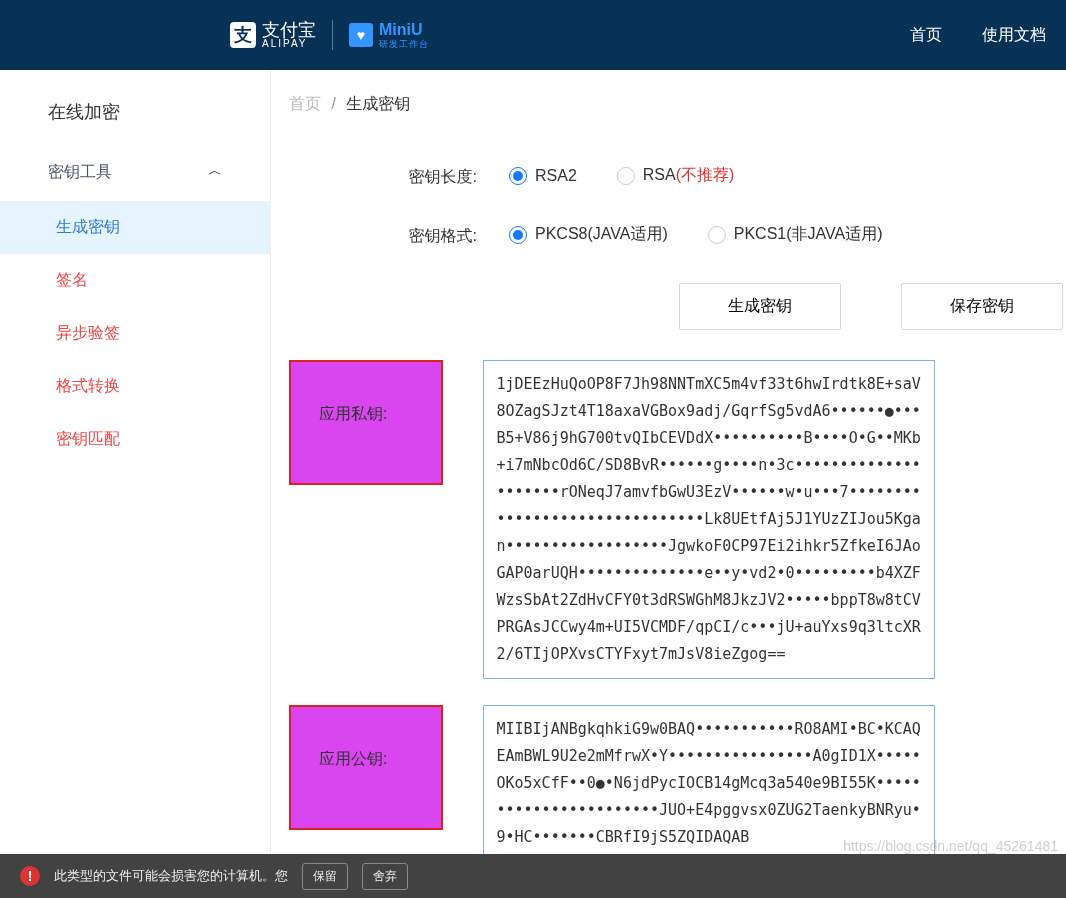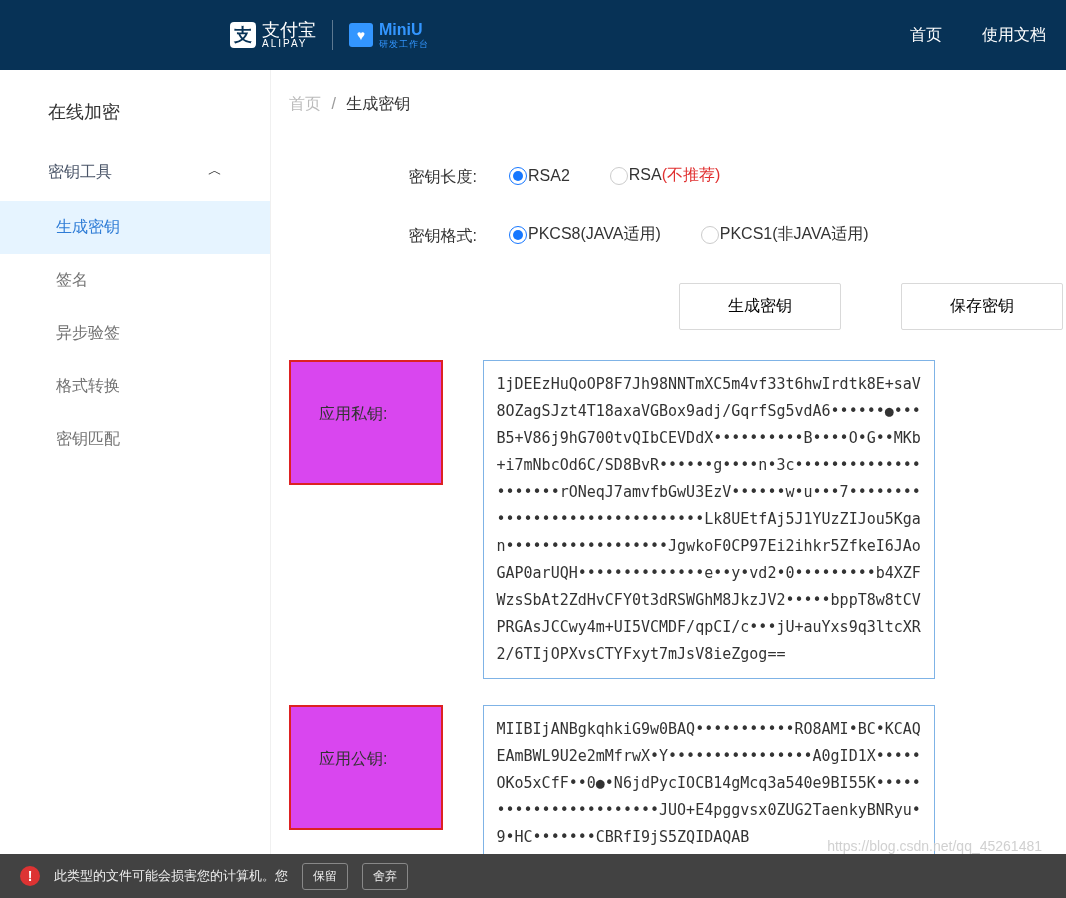--- a/index.html
+++ b/index.html
@@ -20,51 +20,51 @@
     .miniu-sub { color: #3396ff; font-size: 9px; letter-spacing: 1px; margin-top: 2px; }
     .header-nav { display: flex; gap: 40px; }
     .header-nav a { color: #fff; text-decoration: none; font-size: 16px; }
     
     .layout { display: flex; }
     .sidebar { width: 271px; padding: 24px 0; border-right: 1px solid #f0f0f0; }
     .side-title { font-size: 18px; padding: 6px 48px 20px; }
     .side-group { }
     .side-group-header { display: flex; align-items: flex-start; justify-content: space-between; padding: 18px 48px; font-size: 16px; color: #4a5568; cursor: pointer; }
     .chevron { font-size: 14px; color: #333; }
-    .side-sub { padding: 16px 0 16px 56px; font-size: 16px; color: #737373; cursor: pointer; }
+    .side-sub { padding: 16px 0 16px 56px; font-size: 16px; color: #ef4444; cursor: pointer; }
     .side-sub.active { background: #e6f4ff; color: #2e7cd6; }
     
     .main { flex: 1; padding: 24px 0 40px 18px; position: relative; }
     .breadcrumb { font-size: 16px; color: #999; margin-bottom: 50px; }
     .breadcrumb .bc-home { color: #bbb; }
     .breadcrumb .bc-sep { margin: 0 6px; }
     .breadcrumb .bc-current { color: #333; }
     
     .form-row { display: flex; align-items: flex-start; margin-bottom: 36px; }
     .form-label { width: 220px; text-align: right; padding-right: 32px; font-size: 16px; color: #333; padding-top: 2px; }
     .form-content { flex: 1; display: flex; align-items: center; gap: 40px; }
     
-    .radio-opt { display: inline-flex; align-items: center; gap: 1px; cursor: pointer; font-size: 16px; }
+    .radio-opt { display: inline-flex; align-items: center; gap: 8px; cursor: pointer; font-size: 16px; }
     .radio-circle { width: 18px; height: 18px; border: 1px solid #ccc; border-radius: 50%; display: inline-flex; align-items: center; justify-content: center; }
     .radio-opt.checked .radio-circle { border-color: #1677ff; }
     .radio-opt.checked .radio-circle::after { content: ""; width: 10px; height: 10px; background: #1677ff; border-radius: 50%; }
     .not-rec { color: #e03030; margin-top: 32px; }
     
     .btn-row { display: flex; gap: 60px; padding-left: 390px; margin-bottom: 30px; }
     .btn { border: 1px solid #d9d9d9; background: #fff; padding: 12px 48px; font-size: 16px; cursor: pointer; border-radius: 2px; }
     
     .key-block { display: flex; align-items: flex-start; margin-bottom: 26px; position: relative; }
     .key-label-wrap { border: 2px solid #d22; padding: 42px 54px 58px 28px; display: inline-block; margin-right: 40px; background: #d946ef; }
     .key-label { font-size: 16px; color: #333; white-space: nowrap; }
     .key-area { border: 1px solid #7fb3e6; background: #fff; padding: 10px 12px; font-family: Consolas, monospace; font-size: 15px; line-height: 1.8; color: #333; width: 452px; word-break: break-all; overflow: hidden; min-height: 80px; }
     
     .footer-bar { position: fixed; bottom: 0; left: 0; width: 1066px; background: #424242; color: #eee; display: flex; align-items: center; padding: 10px 20px; font-size: 13px; gap: 14px; height: 44px; }
     .warn-icon { width: 20px; height: 20px; background: #d33; border-radius: 50%; color: #fff; display: inline-flex; align-items: center; justify-content: center; font-size: 14px; font-weight: bold; }
     .footer-btn { border: 1px solid #888; background: transparent; color: #eee; padding: 4px 10px; font-size: 12px; border-radius: 3px; cursor: pointer; }
-    .watermark { position: absolute; right: 24px; bottom: 44px; color: rgba(200,200,200,0.85); font-size: 14px; z-index: 5; }
+    .watermark { position: absolute; right: 8px; bottom: 44px; color: rgba(200,200,200,0.85); font-size: 14px; z-index: 5; }
   </style>
 </head>
 <body>
 
 <div class="header">
   <div class="header-logos">
     <div class="logo-alipay">
       <div class="logo-icon">支</div>
       <div class="logo-text">
         <span class="logo-cn">支付宝</span>

